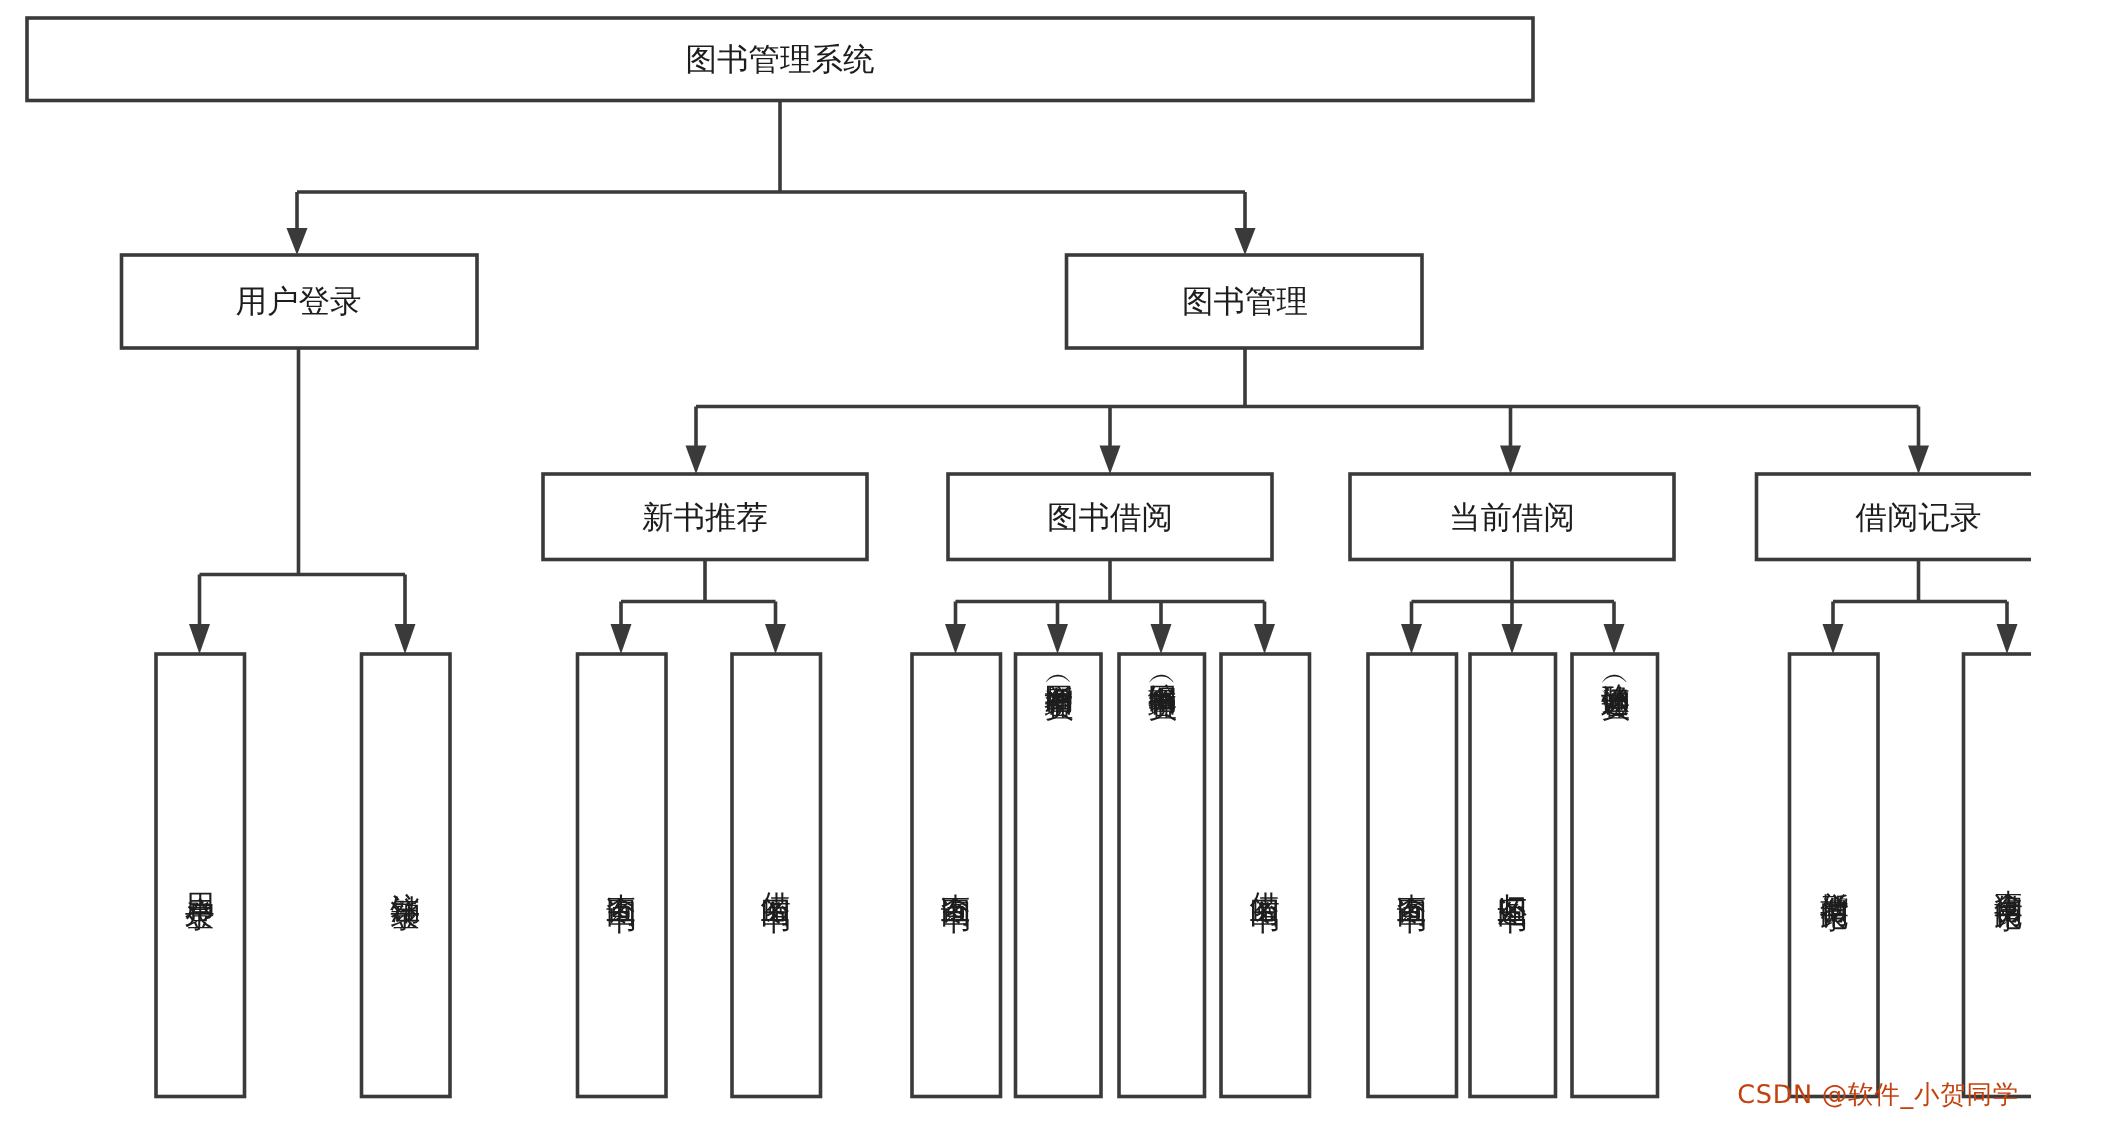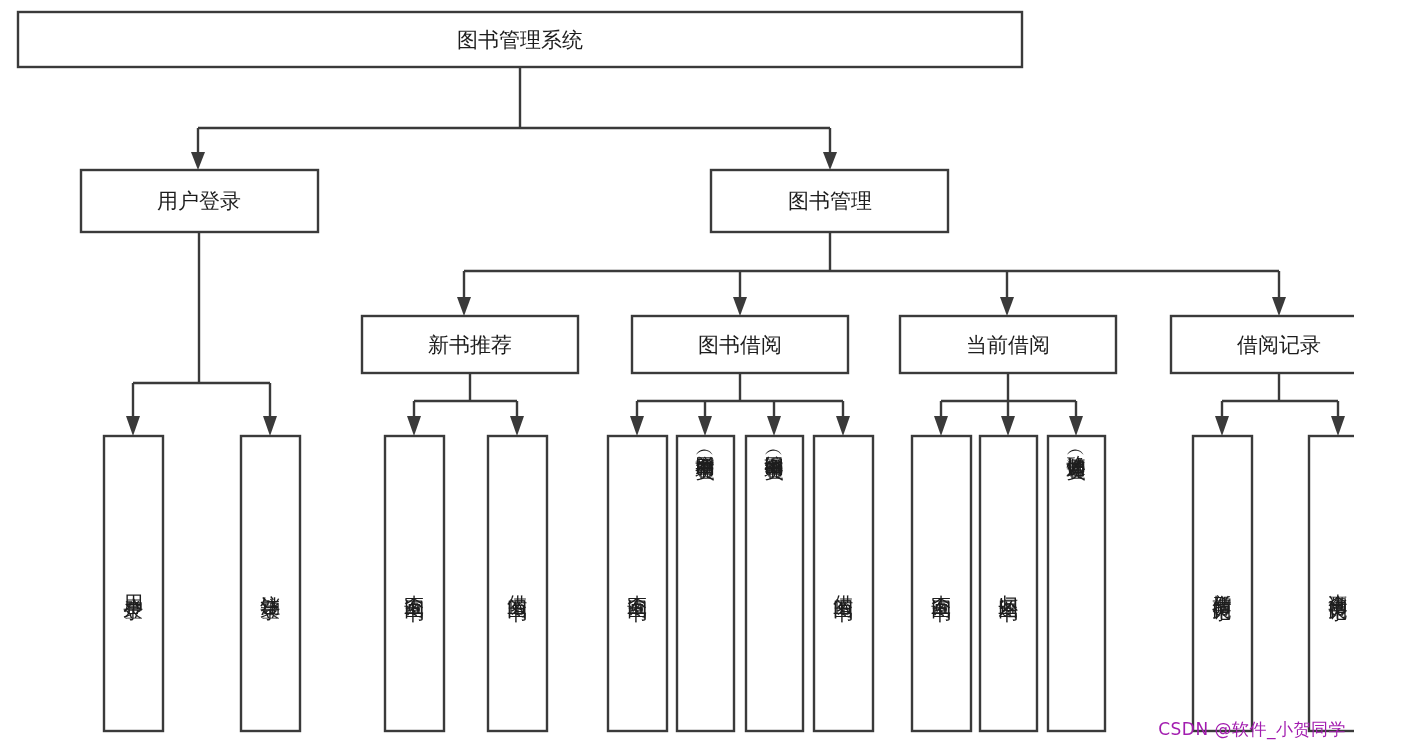--- a/index.html
+++ b/index.html
@@ -65,21 +65,21 @@
     color: #1d1d1d;
     white-space: nowrap;
     text-align: center;
   }
   .watermark {
     position: absolute;
     right: 8px;
     bottom: 6px;
     font-family: "DejaVu Sans", "Liberation Sans", sans-serif;
     font-size: 17px;
-    color: #a21caf;
+    color: #c2410c;
     letter-spacing: 0.5px;
     white-space: nowrap;
     pointer-events: none;
   }
 </style>
 </head>
 <body>
 
 <div id="diagram-root">
 

